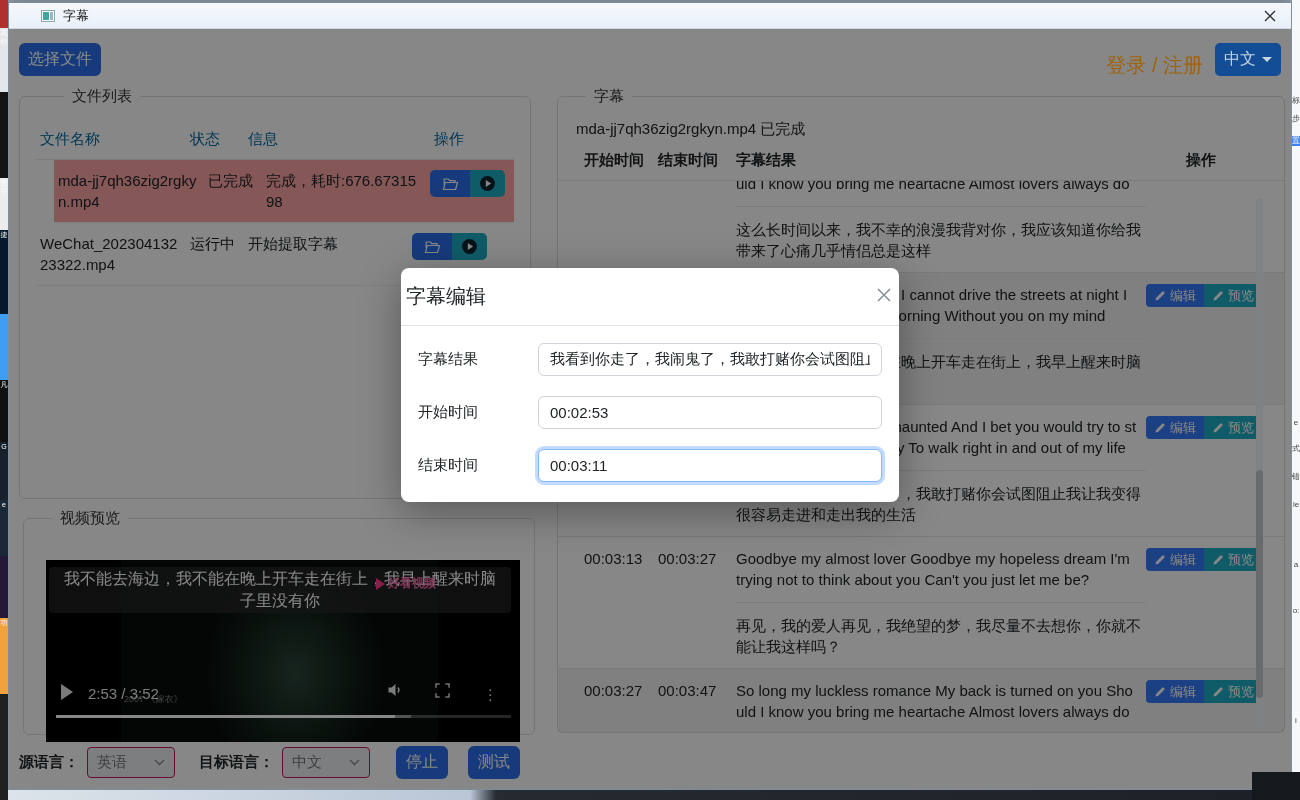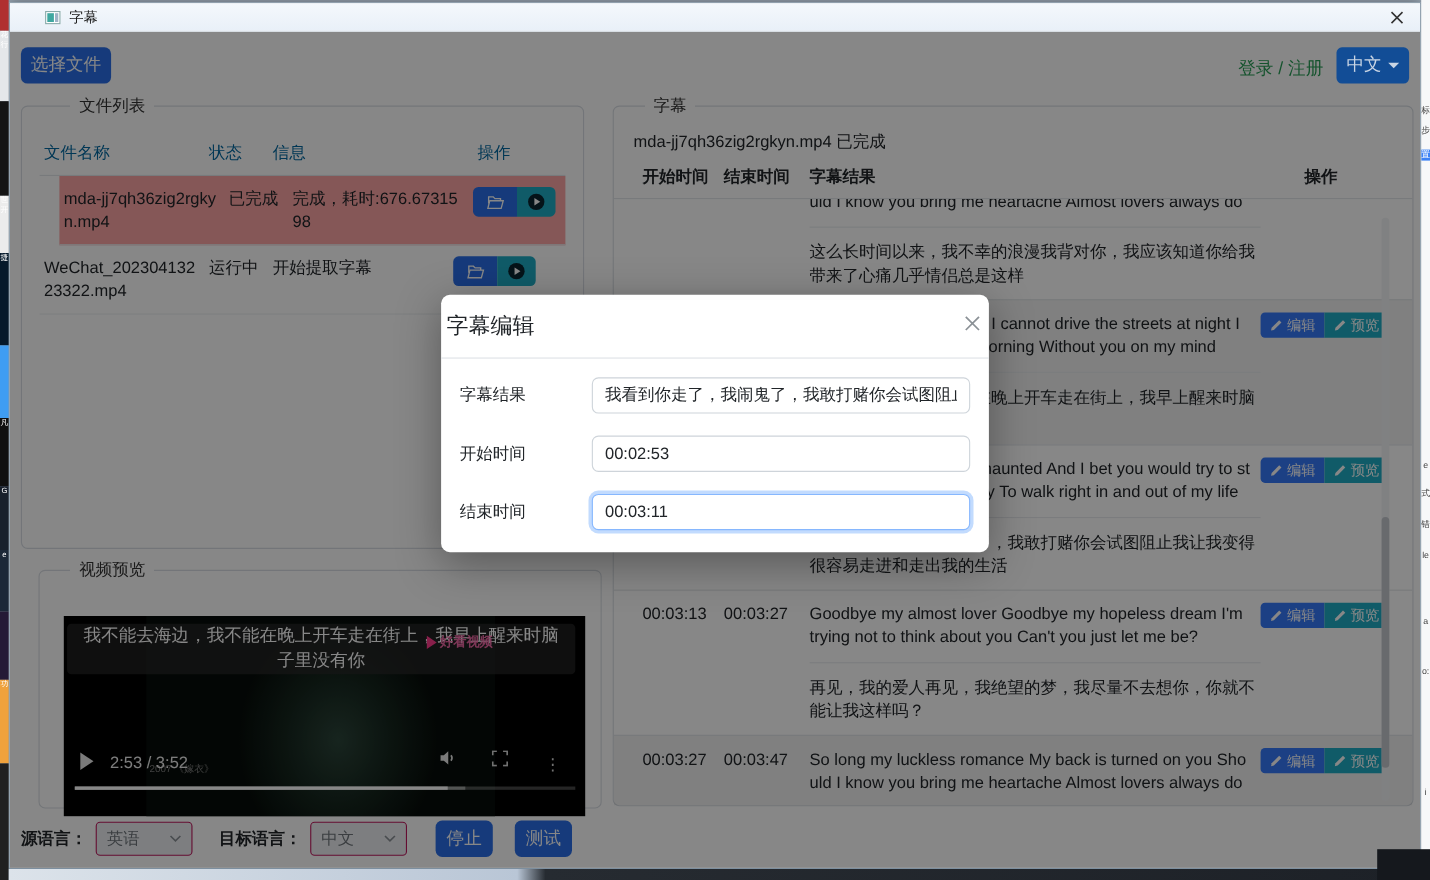--- a/index.html
+++ b/index.html
@@ -31,31 +31,31 @@
 
   .win-content { position:absolute; left:0; top:26px; right:0; bottom:0; background:#fff; overflow:hidden; }
 
   
   .backdrop { position:absolute; left:0; top:26px; right:0; bottom:0; background:rgba(0,0,0,0.47); z-index:30; }
 
   
   .btn { border:none; border-radius:6px; cursor:pointer; color:#fff; font-family:inherit; }
   .btn-primary { background:#2a6fe8; }
   .choose-file { position:absolute; left:10px; top:14px; width:82px; height:33px; font-size:16px; }
-  .login-link { position:absolute; right:88px; top:23px; font-size:16px; color:#14532d; cursor:pointer; }
+  .login-link { position:absolute; right:88px; top:23px; font-size:20px; color:#a16207; cursor:pointer; }
   .lang-btn { position:absolute; right:10px; top:14px; width:66px; height:33px; border-radius:5px;
     background:#124d96; color:#c9d5e4; font-size:16px; border:none; cursor:pointer;
     display:flex; align-items:center; justify-content:center; gap:6px; }
   .caret-down { width:0; height:0; border-left:5px solid transparent; border-right:5px solid transparent; border-top:5px solid #c9d5e4; }
 
   
   fieldset.panel { position:absolute; border:1px solid #d9dee4; border-radius:6px; background:#fff; }
   fieldset.panel legend { margin-left:28px; padding:0 8px; font-size:15px; color:#333; }
   .fs-files  { left:10px;  top:58px;  width:512px; height:412px; padding:4px 16px 10px; }
-  .fs-video  { left:26px;  top:480px; width:512px; height:226px; padding:0; }
+  .fs-video  { left:14px;  top:480px; width:512px; height:226px; padding:0; }
   .fs-subs   { left:548px; top:58px;  width:728px; height:646px; padding:0; display:flex; flex-direction:column; }
 
   
   .fhead, .frow { display:grid; grid-template-columns:150px 58px 164px 1fr; column-gap:0; align-items:start; }
   .fhead { margin-top:14px; padding:6px 4px 10px; border-bottom:1px solid #e2e6ea; font-weight:normal; font-size:15px; color:#0369a1; }
   .fhead .h-act { padding-left:22px; }
   .frow { padding:10px 4px; border-bottom:1px solid #eceff2; font-size:15px; line-height:21px; color:#212529; }
   .frow.sel { background:#fca5a5;margin-left:18px; }
   .c-name, .c-info { word-break:break-all; padding-right:10px; }
   .btn-grp { display:inline-flex; margin-left:0; }

